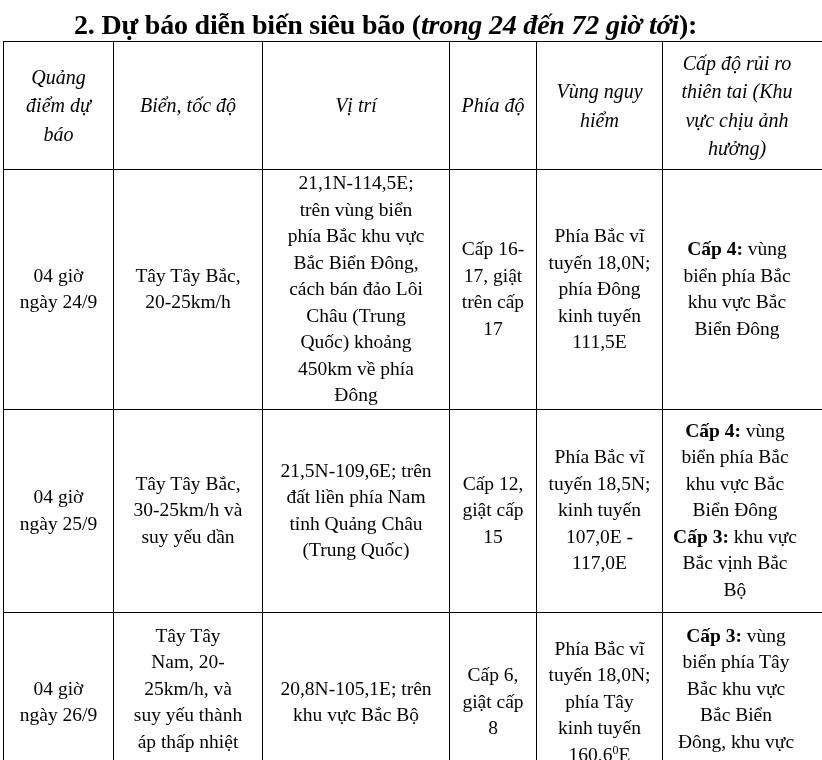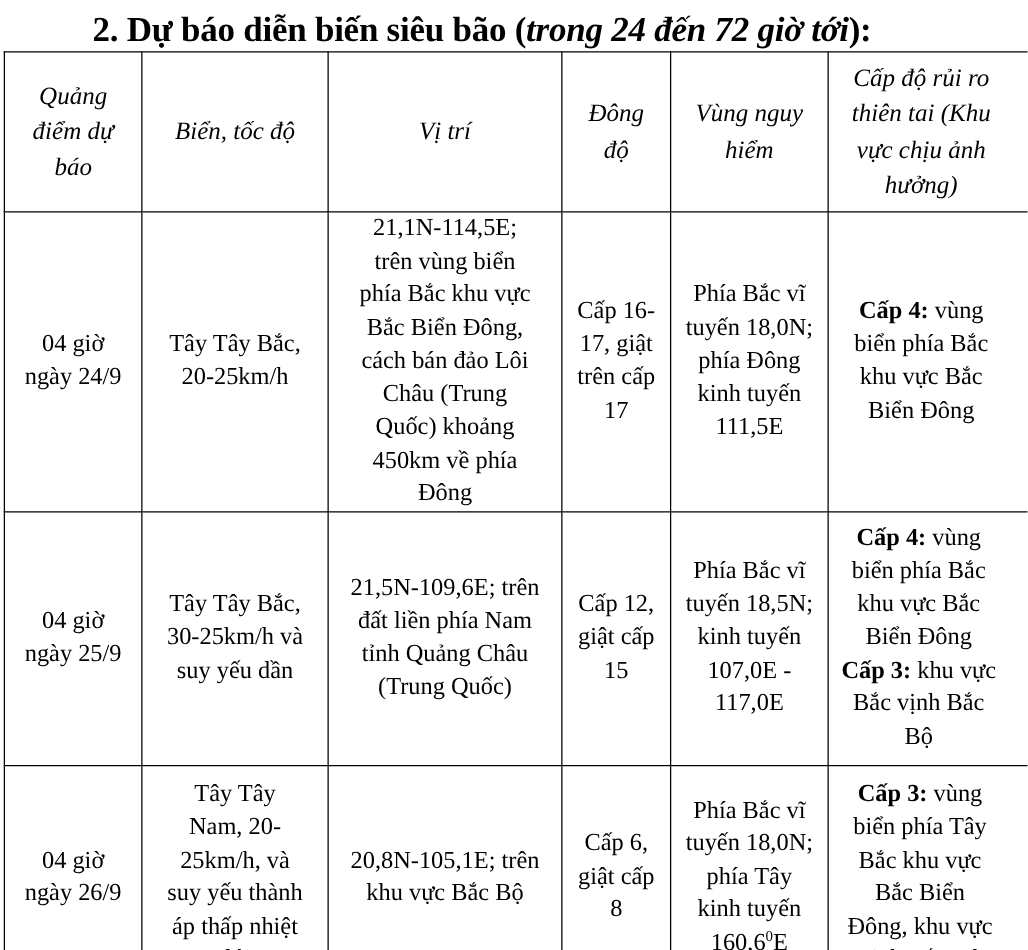--- a/index.html
+++ b/index.html
@@ -34,21 +34,21 @@
     <col style="width:187px">
     <col style="width:87px">
     <col style="width:126px">
     <col style="width:171px">
   </colgroup>
   <tbody>
       <tr class="hdr">
     <th style="padding:0 14px">Quảng điểm dự báo</th>
     <th style="padding:0 16px">Biển, tốc độ</th>
     <th>Vị trí</th>
-    <th style="padding:0 10px">Đông độ</th>
+    <th style="padding:0 10px">Phía độ</th>
     <th style="padding:0 12px">Vùng nguy hiểm</th>
     <th style="padding:0 30px 0 8px">Cấp độ rủi ro thiên tai (Khu vực chịu ảnh hưởng)</th>
   </tr>
 
   <tr class="r1">
     <td style="padding:0 14px">04 giờ ngày 24/9</td>
     <td style="padding:0 16px">Tây Tây Bắc, 20-25km/h</td>
     <td style="padding:0 24px">21,1N-114,5E; trên vùng biển phía Bắc khu vực Bắc Biển Đông, cách bán đảo Lôi Châu (Trung Quốc) khoảng 450km về phía Đông</td>
     <td style="padding:0 6px">Cấp 16-17, giật trên cấp 17</td>
     <td style="padding:0 10px">Phía Bắc vĩ tuyến 18,0N; phía Đông kinh tuyến 111,5E</td>

